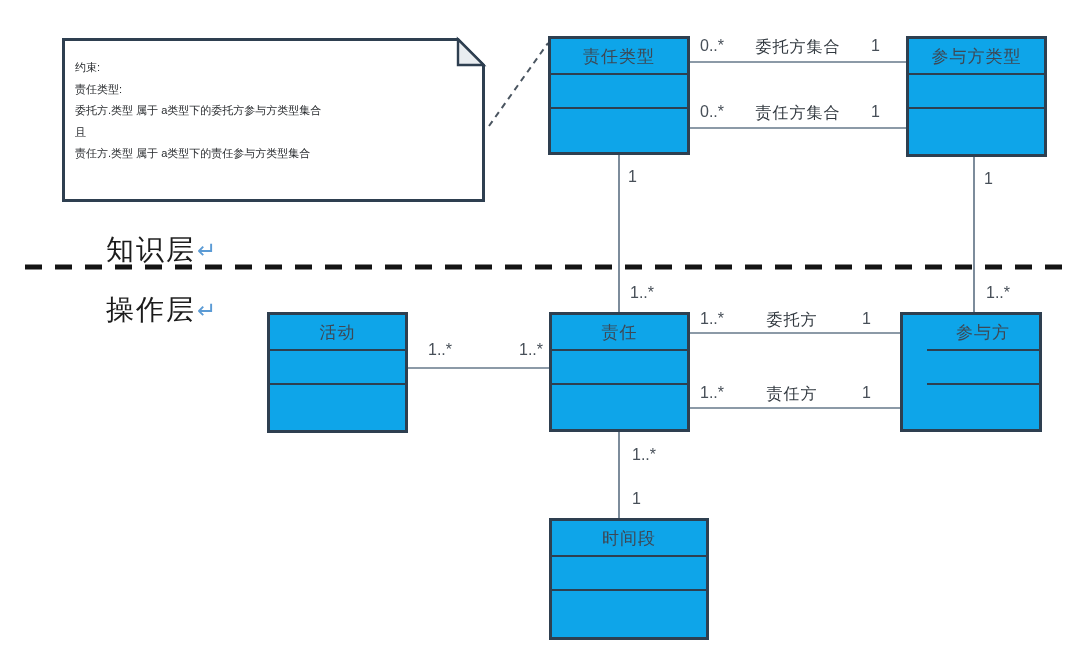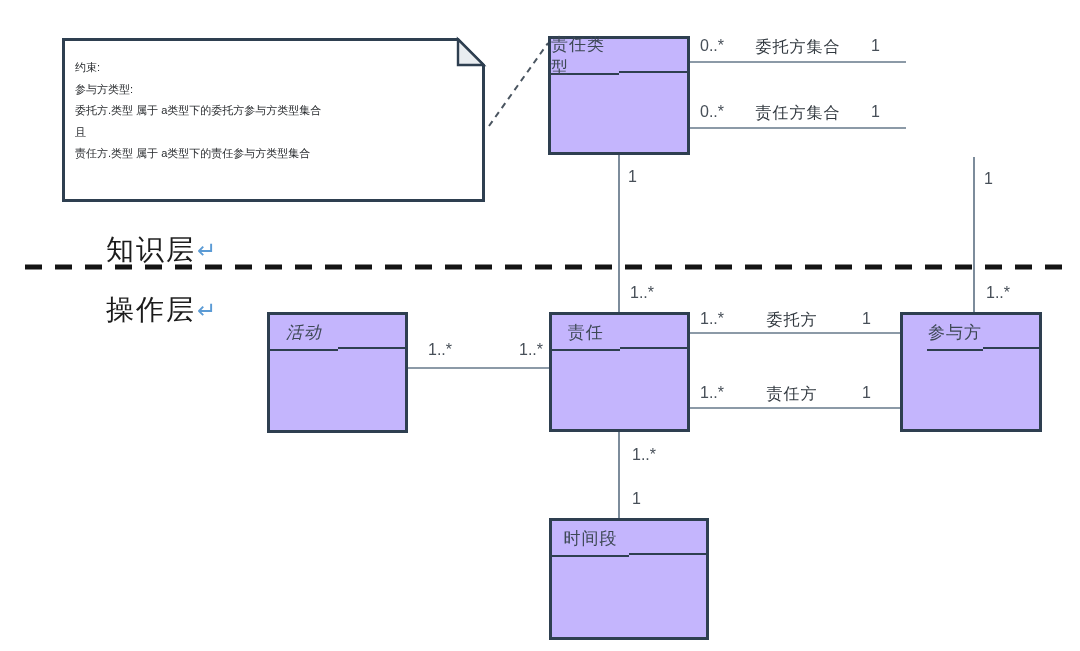--- a/index.html
+++ b/index.html
@@ -7,23 +7,23 @@
   body { font-family:"Liberation Sans","DejaVu Sans",sans-serif; }
   .canvas {
     position:relative; width:1080px; height:651px; background:#ffffff;
     overflow:hidden;
   }
   svg.wire-layer { position:absolute; left:0; top:0; z-index:1; }
 
   
   .uml-class {
     position:absolute; z-index:2;
-    background:#c4b5fd;
+    background:#0ea5e9;
     border:3px solid #2e3f50;
-    display:flex; flex-direction:row;
+    display:flex; flex-direction:column;
   }
   .uml-class .compartment { width:100%; }
   .uml-class .c-title {
     height:36px; border-bottom:2px solid #2e3f50;
     display:flex; align-items:center; justify-content:center;
     font-size:17px; color:#3d4855; letter-spacing:1px;
   }
   .uml-class .c-attrs { height:34px; border-bottom:2px solid #2e3f50; }
   .uml-class .c-ops   { flex:1; }
 
@@ -73,41 +73,46 @@
     <line x1="408" y1="368" x2="549" y2="368" stroke="#66788a" stroke-width="1.7"></line>
     <line x1="690" y1="333" x2="900" y2="333" stroke="#66788a" stroke-width="1.7"></line>
     <line x1="690" y1="408" x2="900" y2="408" stroke="#66788a" stroke-width="1.7"></line>
     <line x1="619" y1="432" x2="619" y2="518" stroke="#66788a" stroke-width="1.7"></line>
 
     <line x1="25" y1="267" x2="1063" y2="267" stroke="#141414" stroke-width="5" stroke-dasharray="17 13"></line>
   </svg>
 
   <div class="note-text">
     <div>约束:</div>
-    <div>参与方类型:</div>
+    <div>责任类型:</div>
     <div>委托方.类型 属于 a类型下的委托方参与方类型集合</div>
     <div>且</div>
     <div>责任方.类型 属于 a类型下的责任参与方类型集合</div>
   </div>
 
   <div class="layer-label" style="left:106px; top:231px;">
     <span>知识层</span><span class="ret">↵</span>
   </div>
   <div class="layer-label" style="left:106px; top:291px;">
     <span>操作层</span><span class="ret">↵</span>
   </div>
 
   <div class="uml-class" style="left:548px; top:36px; width:142px; height:119px;">
     <div class="compartment c-title">责任类型</div>
     <div class="compartment c-attrs"></div>
     <div class="compartment c-ops"></div>
   </div>
 
+  <div class="uml-class" style="left:906px; top:36px; width:141px; height:121px;">
+    <div class="compartment c-title">参与方类型</div>
+    <div class="compartment c-attrs"></div>
+    <div class="compartment c-ops"></div>
+  </div>
 
-  <div class="uml-class" style="left:267px; top:312px; width:141px; height:121px;font-style:italic;">
+  <div class="uml-class" style="left:267px; top:312px; width:141px; height:121px;">
     <div class="compartment c-title">活动</div>
     <div class="compartment c-attrs"></div>
     <div class="compartment c-ops"></div>
   </div>
 
   <div class="uml-class" style="left:549px; top:312px; width:141px; height:120px;justify-content:center;">
     <div class="compartment c-title">责任</div>
     <div class="compartment c-attrs"></div>
     <div class="compartment c-ops"></div>
   </div>

